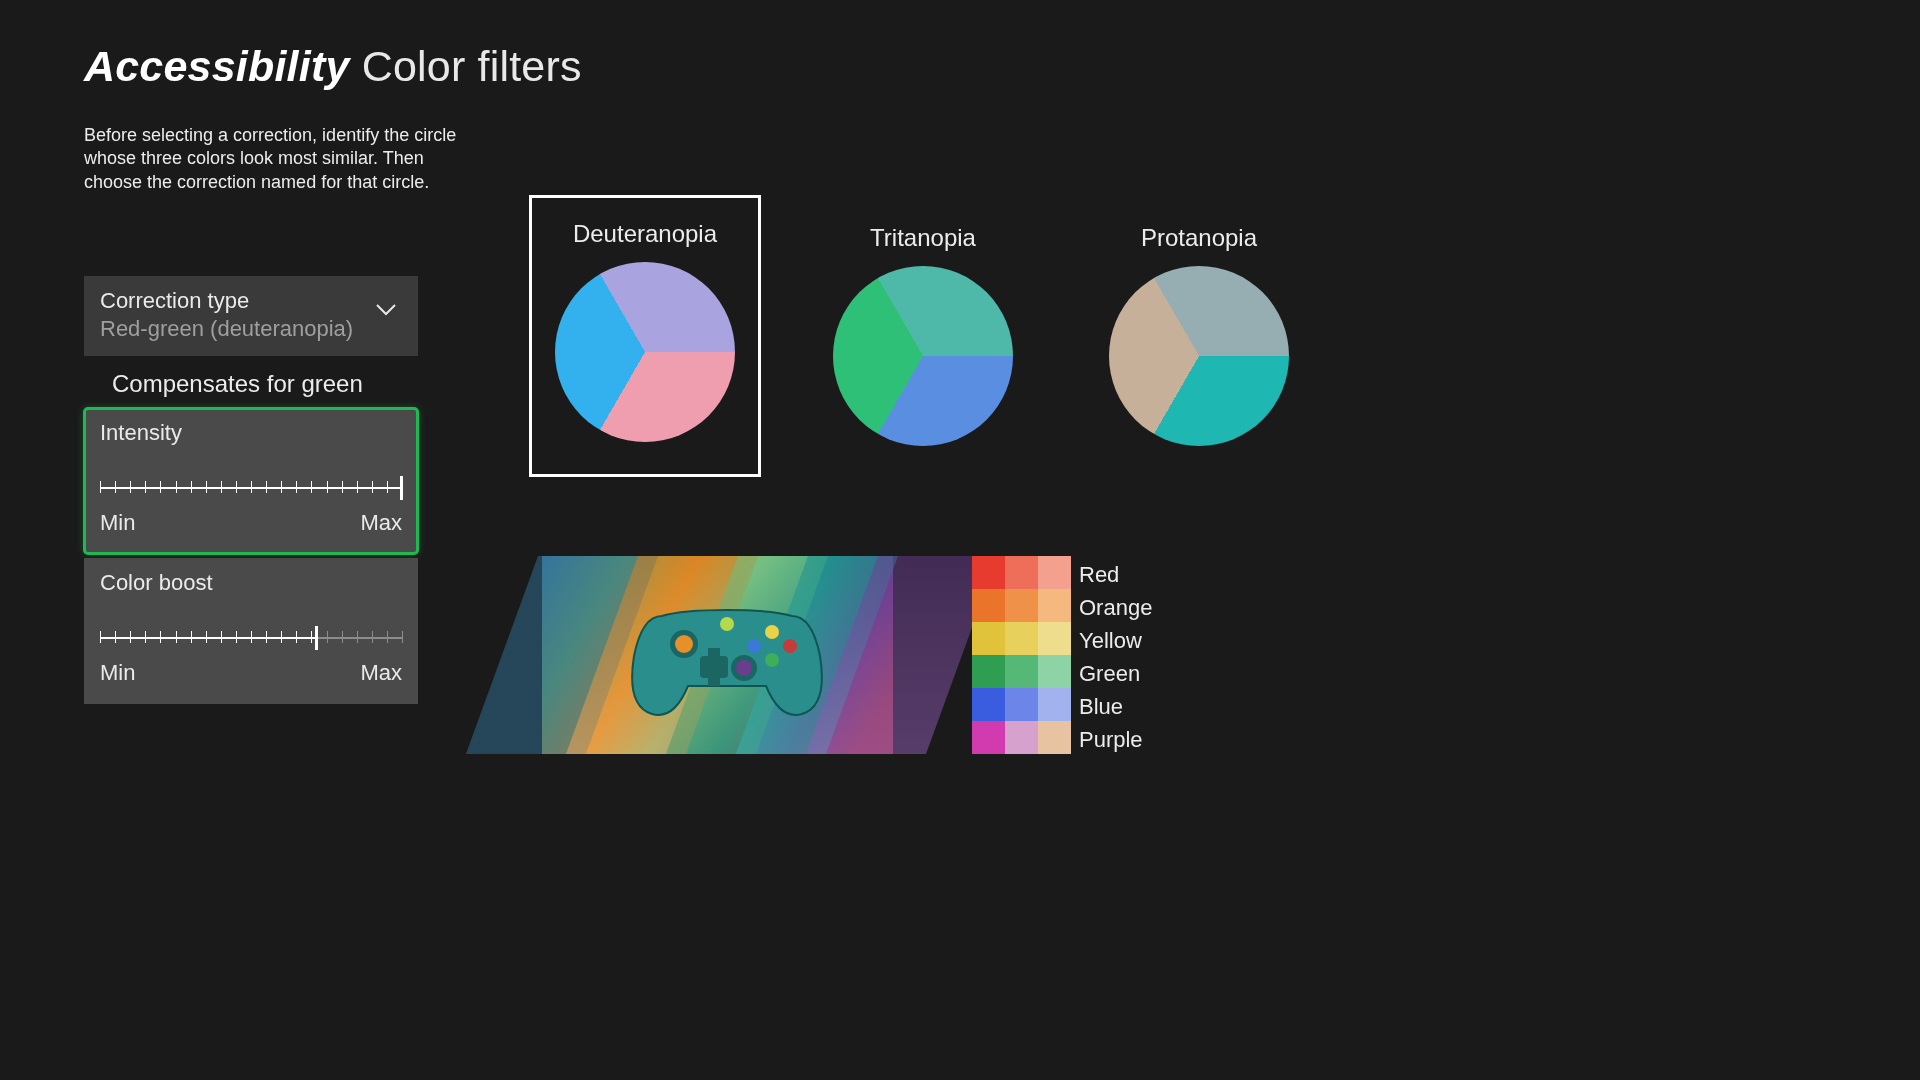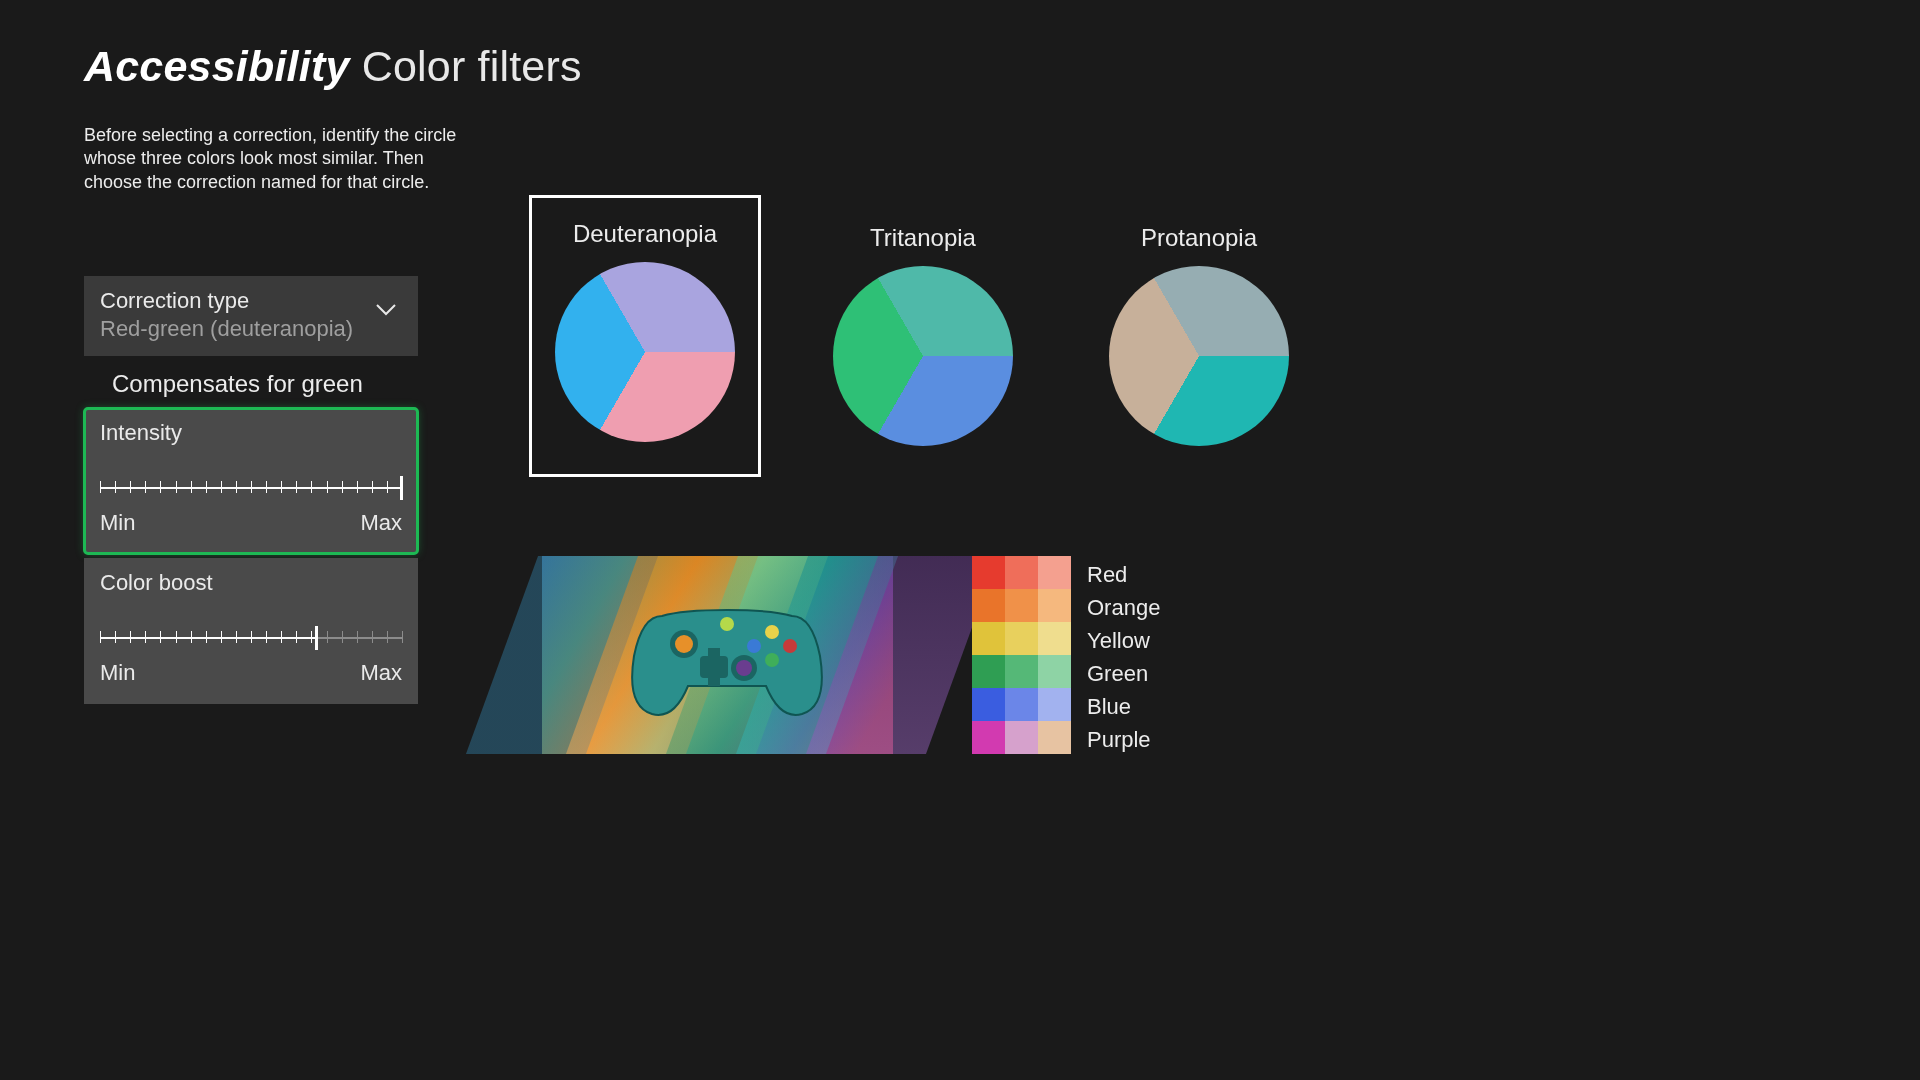--- a/index.html
+++ b/index.html
@@ -65,21 +65,21 @@
   .preview .s3 { left: 160px; width: 90px;  background: linear-gradient(#71c07e,#49986a); }
   .preview .s4 { left: 230px; width: 90px;  background: linear-gradient(#1a8f8c,#36b2ad); }
   .preview .s5 { left: 300px; width: 120px; background: linear-gradient(#6a3d8f,#9360ba); opacity:0.5; }
   .preview .controller { position: absolute; left: 80px; top: 30px; width: 210px; height: 140px; }
   .preview .controller svg { width: 100%; height: 100%; }
 
   
   .swatches { position: absolute; left: 972px; top: 556px; display: flex; }
   .sw-grid { display: grid; grid-template-columns: 33px 33px 33px; grid-auto-rows: 33px; }
   .sw { width: 33px; height: 33px; }
-  .sw-labels { margin-left: 16px; display: flex; flex-direction: column; justify-content: space-between; height: 198px; padding: 2px 0; }
+  .sw-labels { margin-left: 8px; display: flex; flex-direction: column; justify-content: space-between; height: 198px; padding: 2px 0; }
   .sw-labels span { font-size: 22px; color: #ececec; line-height: 33px; }
 
 </style>
 </head>
 <body>
 
 <div class="page">
 
   <div class="title">
     <span class="bold">Accessibility</span>

